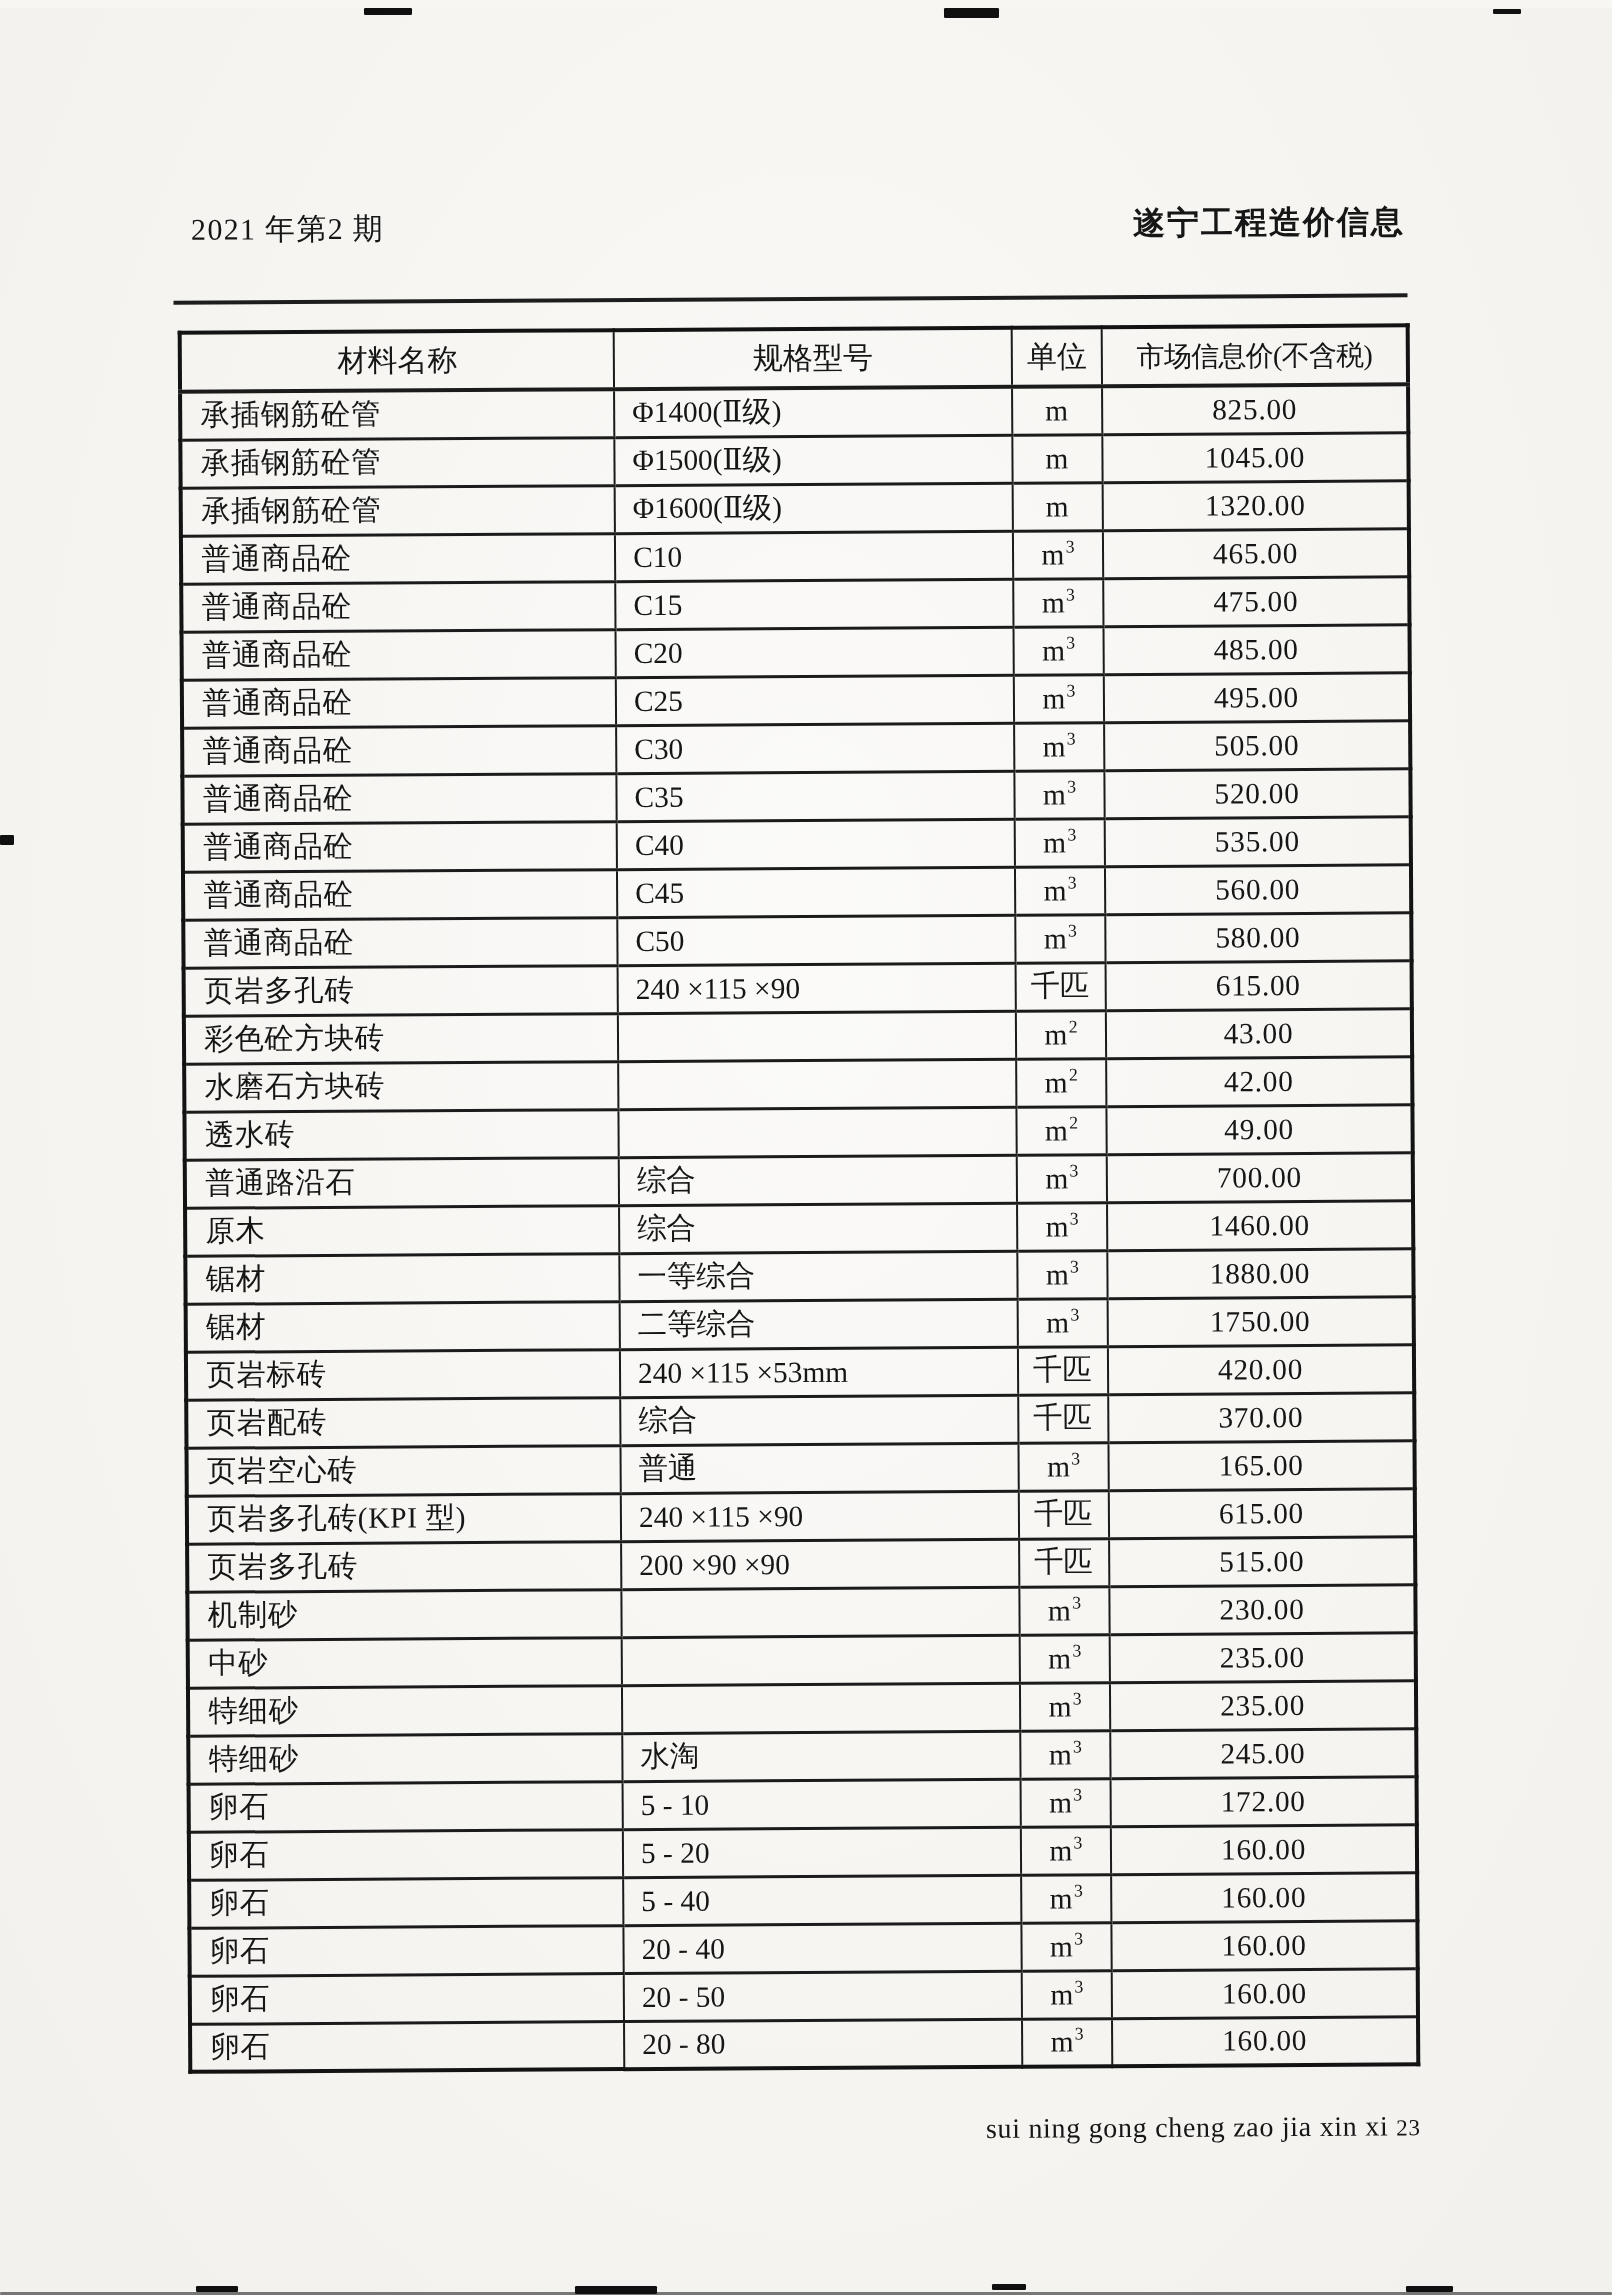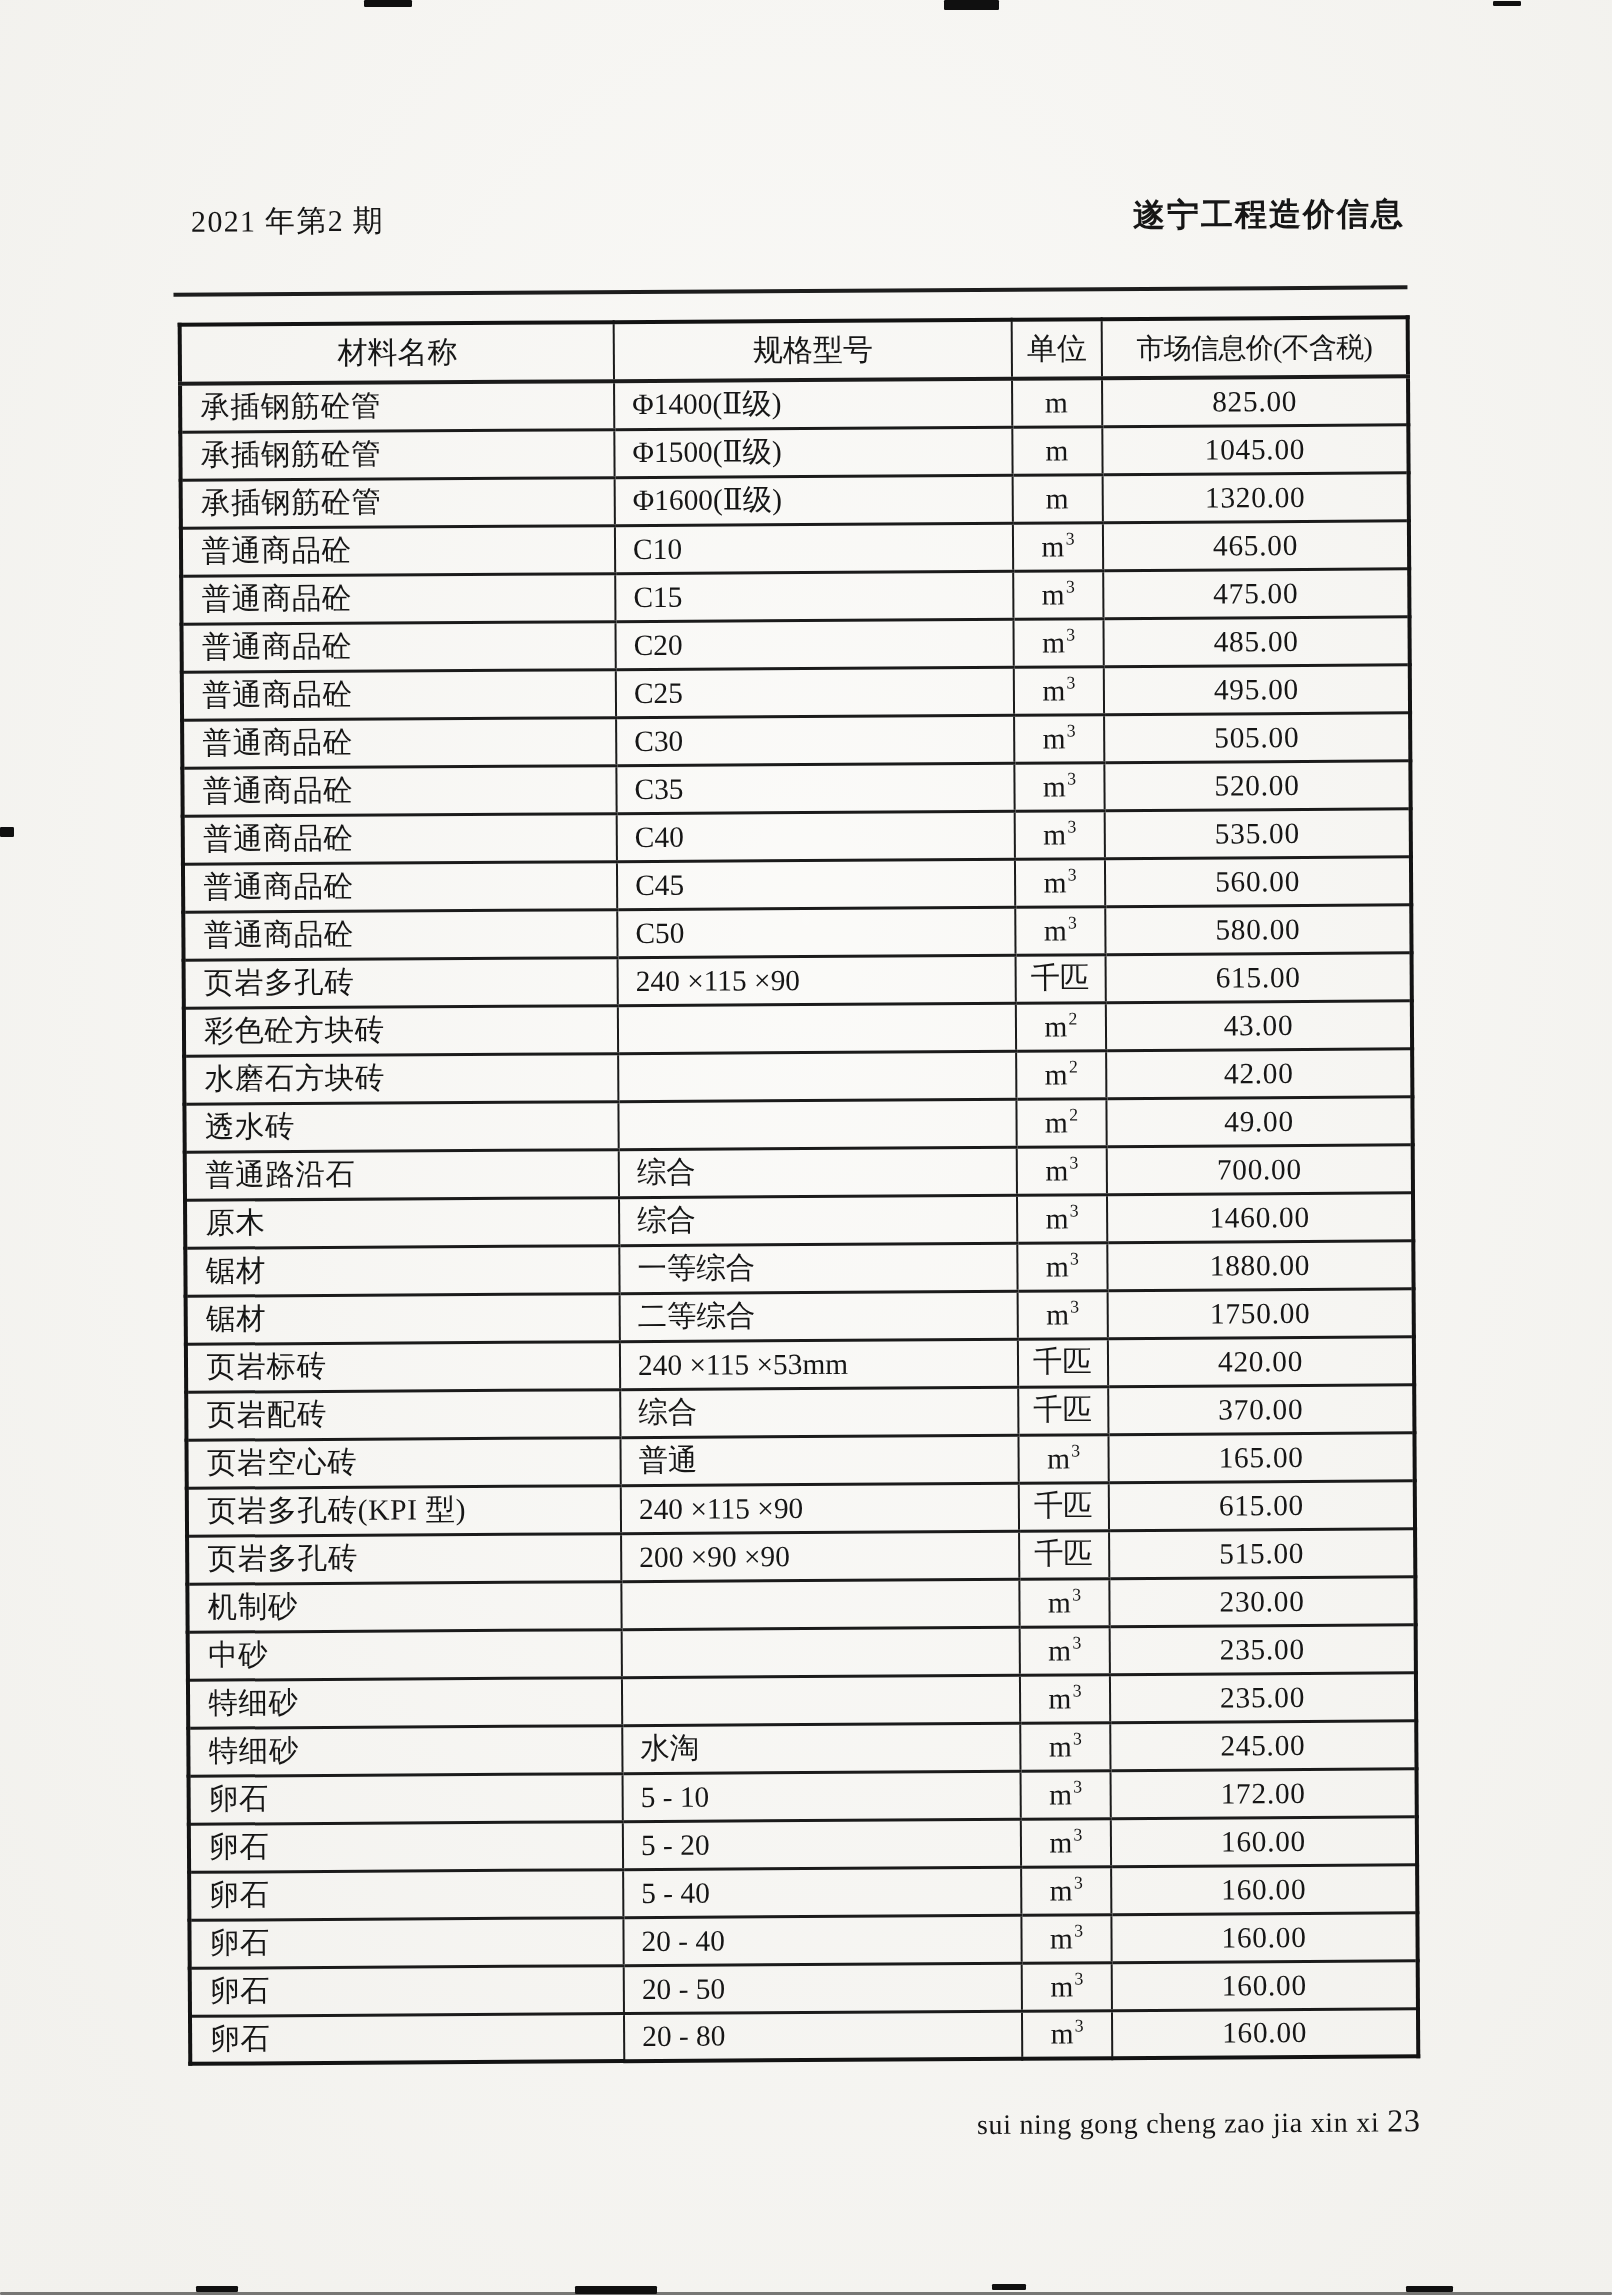--- a/index.html
+++ b/index.html
@@ -9,20 +9,21 @@
     font-family: "Liberation Serif", "DejaVu Serif", serif;
     color: #161616;
     overflow: hidden;
     position: relative;
   }
   .page {
     position: absolute; inset: 0;
     background:
       radial-gradient(ellipse at 50% 40%, rgba(255,255,255,0.5), rgba(0,0,0,0.02) 90%),
       #f7f6f2;
+    margin-top: 8px;
   }
   .content {
     position: absolute; inset: 0;
     transform: rotate(-0.35deg);
     transform-origin: 50% 45%;
   }
   
   .page-header {
     position: absolute;
     top: 196px; left: 196px; width: 1214px;
@@ -77,21 +78,21 @@
     margin-left: 1.3px;
   }
   
   .page-footer {
     position: absolute;
     top: 2106px; left: 182px; width: 1232px;
     text-align: right;
     font-size: 28px;
     letter-spacing: 0.7px;
   }
-  .page-footer .page-num { font-size: 32px; margin-left: 7.9px; }
+  .page-footer .page-num { font-size: 23px; margin-left: 7.9px; }
   
   .artifact { position: absolute; background: #101010; border-radius: 1.3px; }
   .a1 { top: 0; left: 364px;  width: 48px;  height: 7.2px; }
   .a2 { top: 0; left: 944px; width: 55px;  height: 9.8px; }
   .a3 { top: 1.3px; left: 1493px; width: 27.5px; height: 5.2px; }
   .a4 { top: 827px; left: 0; width: 14.4px; height: 9.8px; }
   .a5 { bottom: 2.6px; left: 196px;  width: 42px;  height: 6.5px; }
   .a6 { bottom: 1.3px; left: 575px;  width: 82px; height: 7.9px; }
   .a7 { bottom: 5.2px; left: 992px; width: 34px;  height: 5.9px; }
   .a8 { bottom: 2.6px; left: 1406px; width: 47px;  height: 6.5px; }

